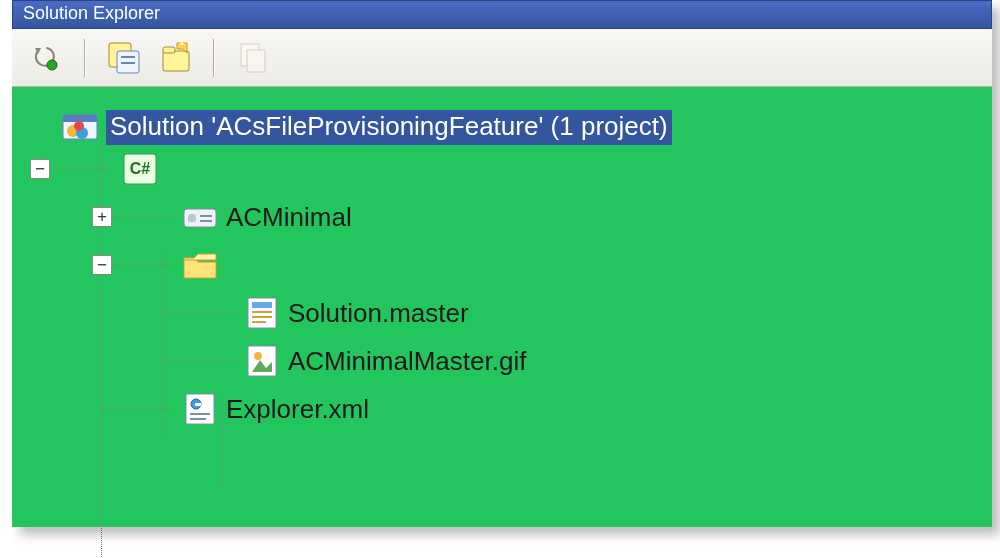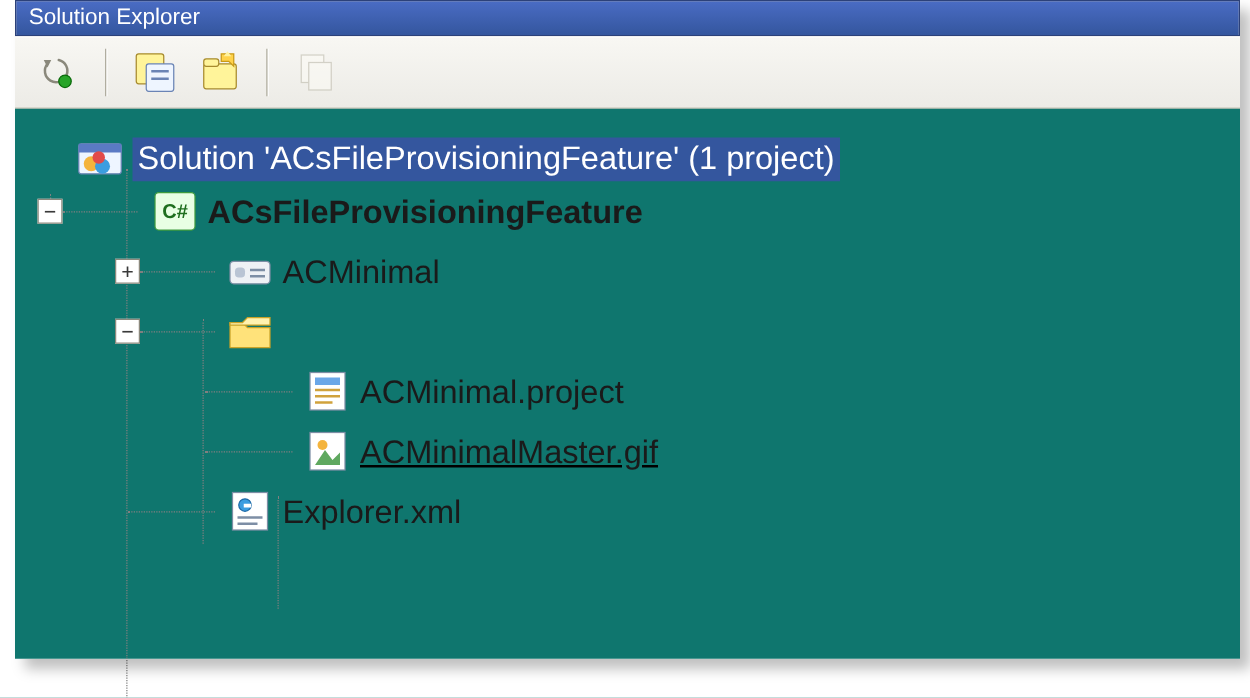--- a/index.html
+++ b/index.html
@@ -44,21 +44,21 @@
     width: 42px;
     height: 42px;
     display: flex;
     align-items: center;
     justify-content: center;
     border: 1px solid transparent;
     border-radius: 3px;
   }
   .tree {
     padding: 10px 0 10px 0;
-    background: #0f766e;
+    background: #22c55e;
     position: relative;
   }
   .row {
     display: flex;
     align-items: center;
     height: 48px;
     position: relative;
   }
   .expander {
     width: 20px;
@@ -174,21 +174,20 @@
 
     <div class="row" style="padding-left:110px;">
       <div class="expander" style="left:18px;">−</div>
       <div class="hline" style="left:38px; width:60px; top:24px;"></div>
       <div class="node-icon">
         <svg width="36" height="34" viewBox="0 0 36 34">
           <rect x="2" y="2" width="32" height="30" rx="3" fill="#e8ffe4" stroke="#3f9c3f"></rect>
           <text x="18" y="22" font-size="16" font-weight="700" text-anchor="middle" fill="#1e6e1e">C#</text>
         </svg>
       </div>
-      <span class="label bold">ACsFileProvisioningFeature</span>
     </div>
 
     <div class="row" style="padding-left:170px;">
       <div class="expander" style="left:80px;">+</div>
       <div class="hline" style="left:100px; width:60px; top:24px;"></div>
       <div class="node-icon">
         <svg width="36" height="30" viewBox="0 0 36 30">
           <rect x="2" y="7" width="32" height="18" rx="3" fill="#eef1f5" stroke="#7d8ea5"></rect>
           <rect x="6" y="12" width="8" height="8" rx="3" fill="#b9c4d4"></rect>
           <line x1="18" y1="14" x2="30" y2="14" stroke="#7d8ea5" stroke-width="2"></line>
@@ -213,24 +212,24 @@
       <div class="hline" style="left:152px; width:70px; top:24px;"></div>
       <div class="node-icon">
         <svg width="32" height="34" viewBox="0 0 32 34">
           <rect x="2" y="2" width="28" height="30" fill="#fff" stroke="#7d8ea5"></rect>
           <rect x="6" y="6" width="20" height="6" fill="#6aa7e8"></rect>
           <line x1="6" y1="16" x2="26" y2="16" stroke="#d0a23c" stroke-width="2"></line>
           <line x1="6" y1="21" x2="26" y2="21" stroke="#d0a23c" stroke-width="2"></line>
           <line x1="6" y1="26" x2="20" y2="26" stroke="#d0a23c" stroke-width="2"></line>
         </svg>
       </div>
-      <span class="label">ACMinimal.project</span>
-    </div>
-
-    <div class="row" style="padding-left:232px;text-decoration:underline;">
+      <span class="label">Solution.master</span>
+    </div>
+
+    <div class="row" style="padding-left:232px;">
       <div class="hline" style="left:152px; width:70px; top:24px;"></div>
       <div class="node-icon">
         <svg width="32" height="34" viewBox="0 0 32 34">
           <rect x="2" y="2" width="28" height="30" fill="#fff" stroke="#7d8ea5"></rect>
           <circle cx="12" cy="12" r="4" fill="#f4b43d"></circle>
           <polygon points="6,28 14,16 20,24 26,18 26,28" fill="#5fa85f"></polygon>
         </svg>
       </div>
       <span class="label">ACMinimalMaster.gif</span>
     </div>

